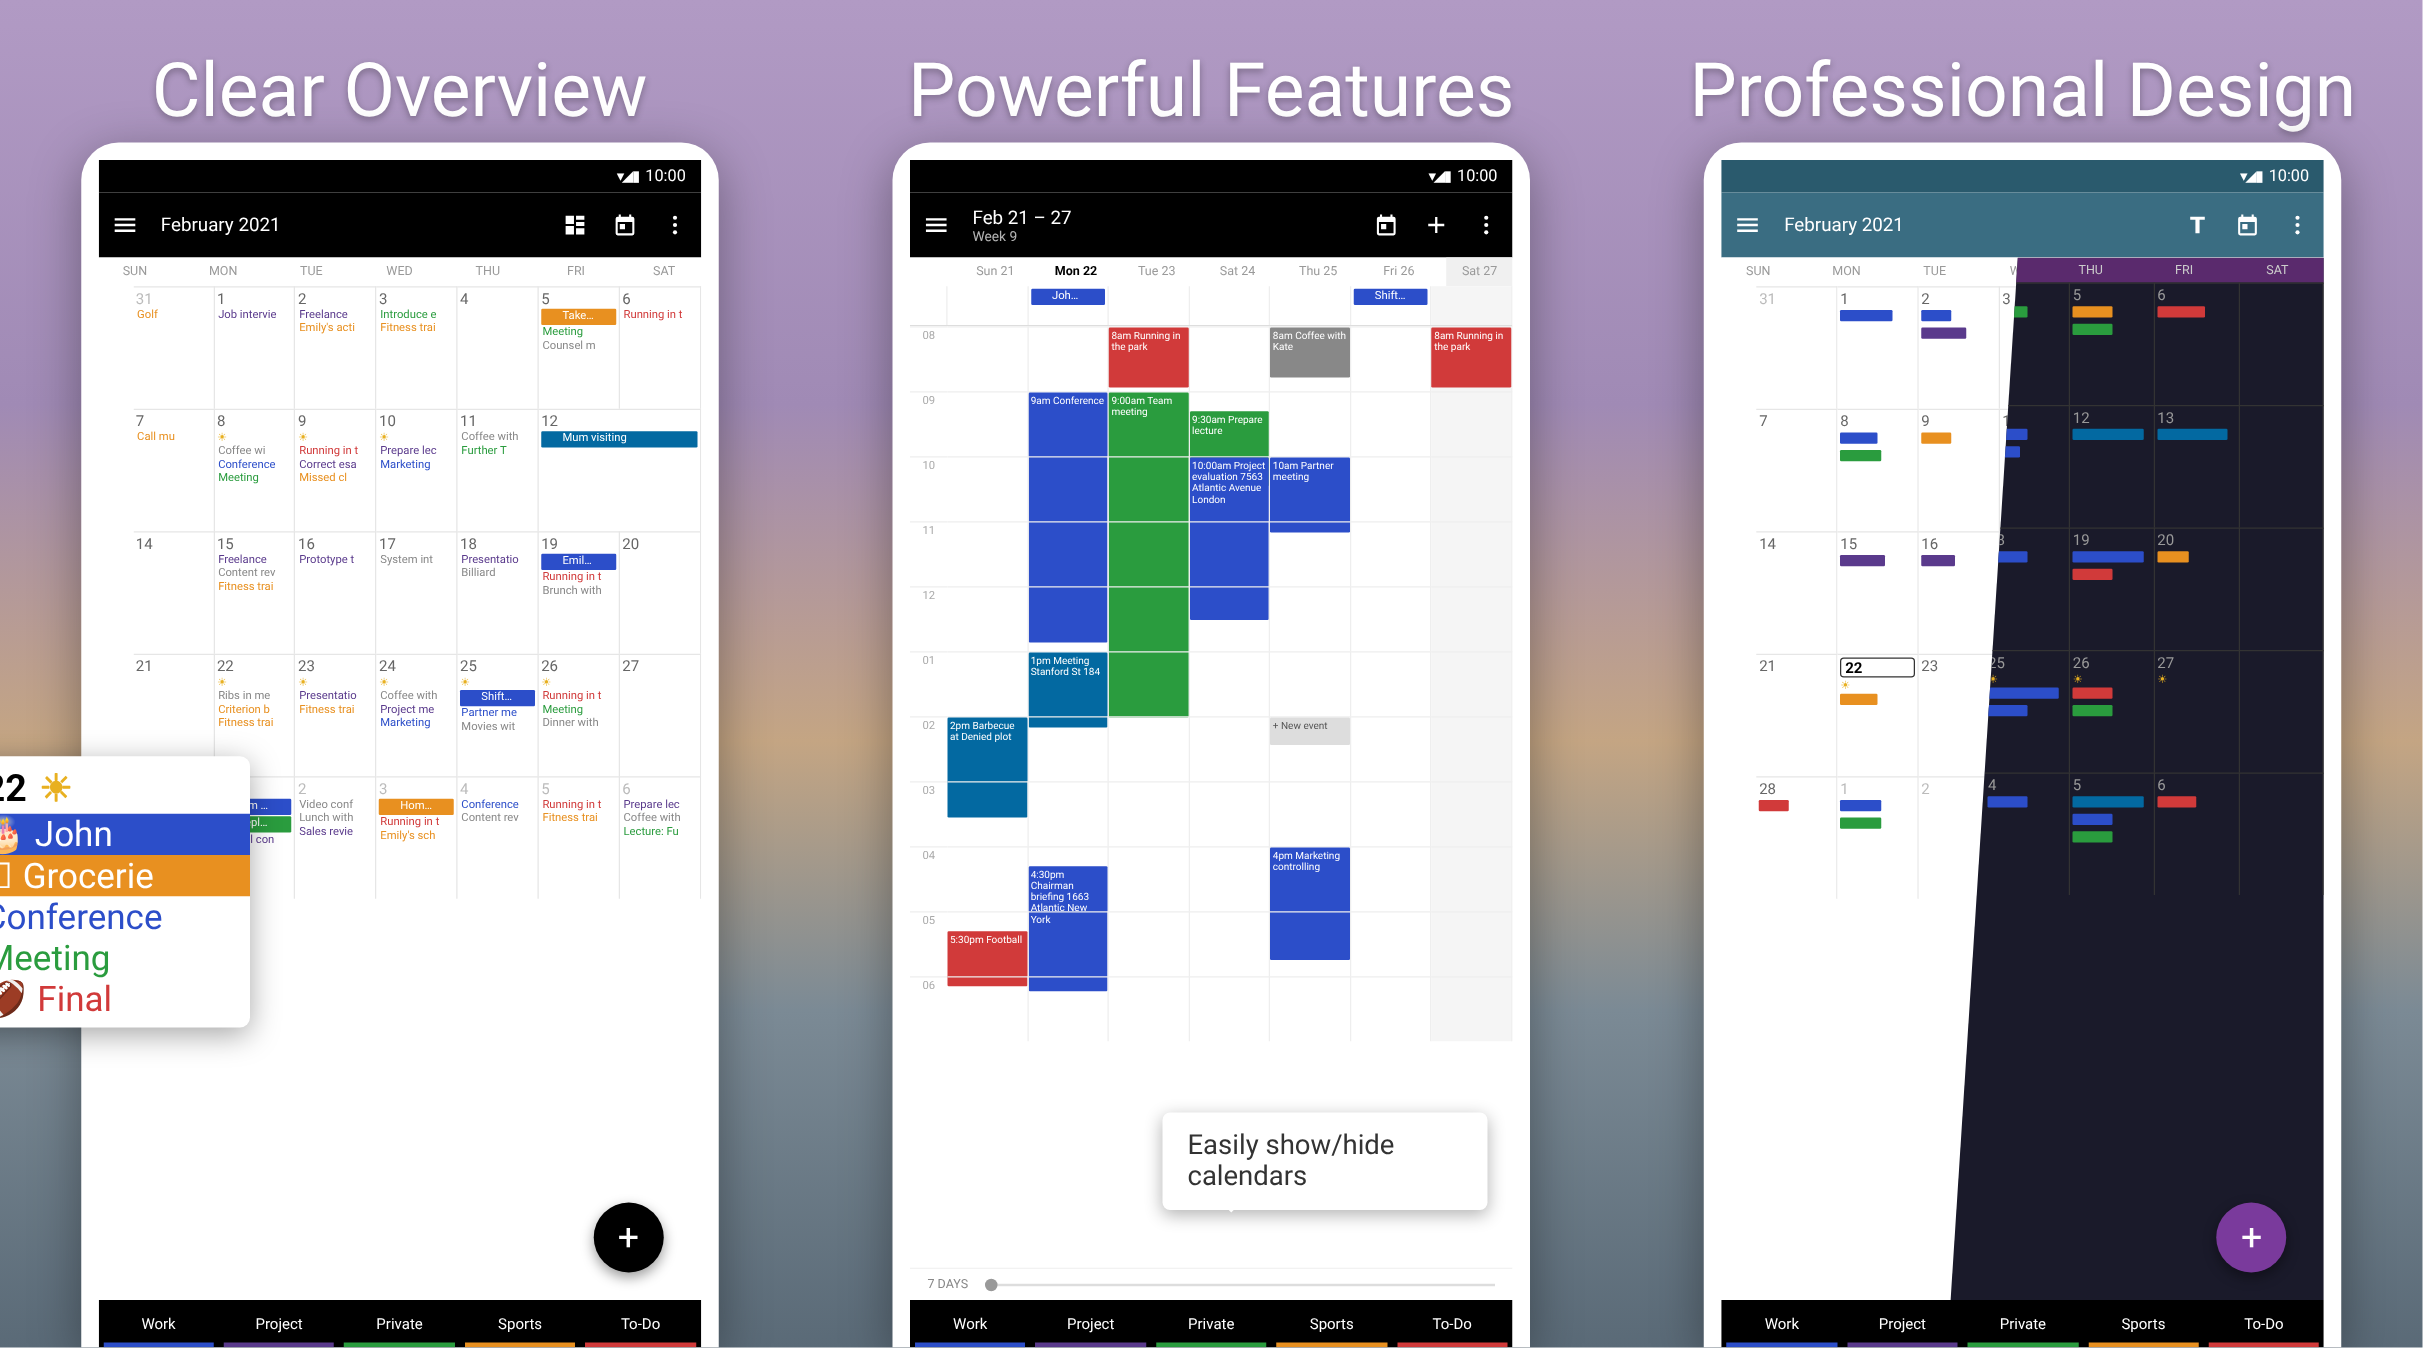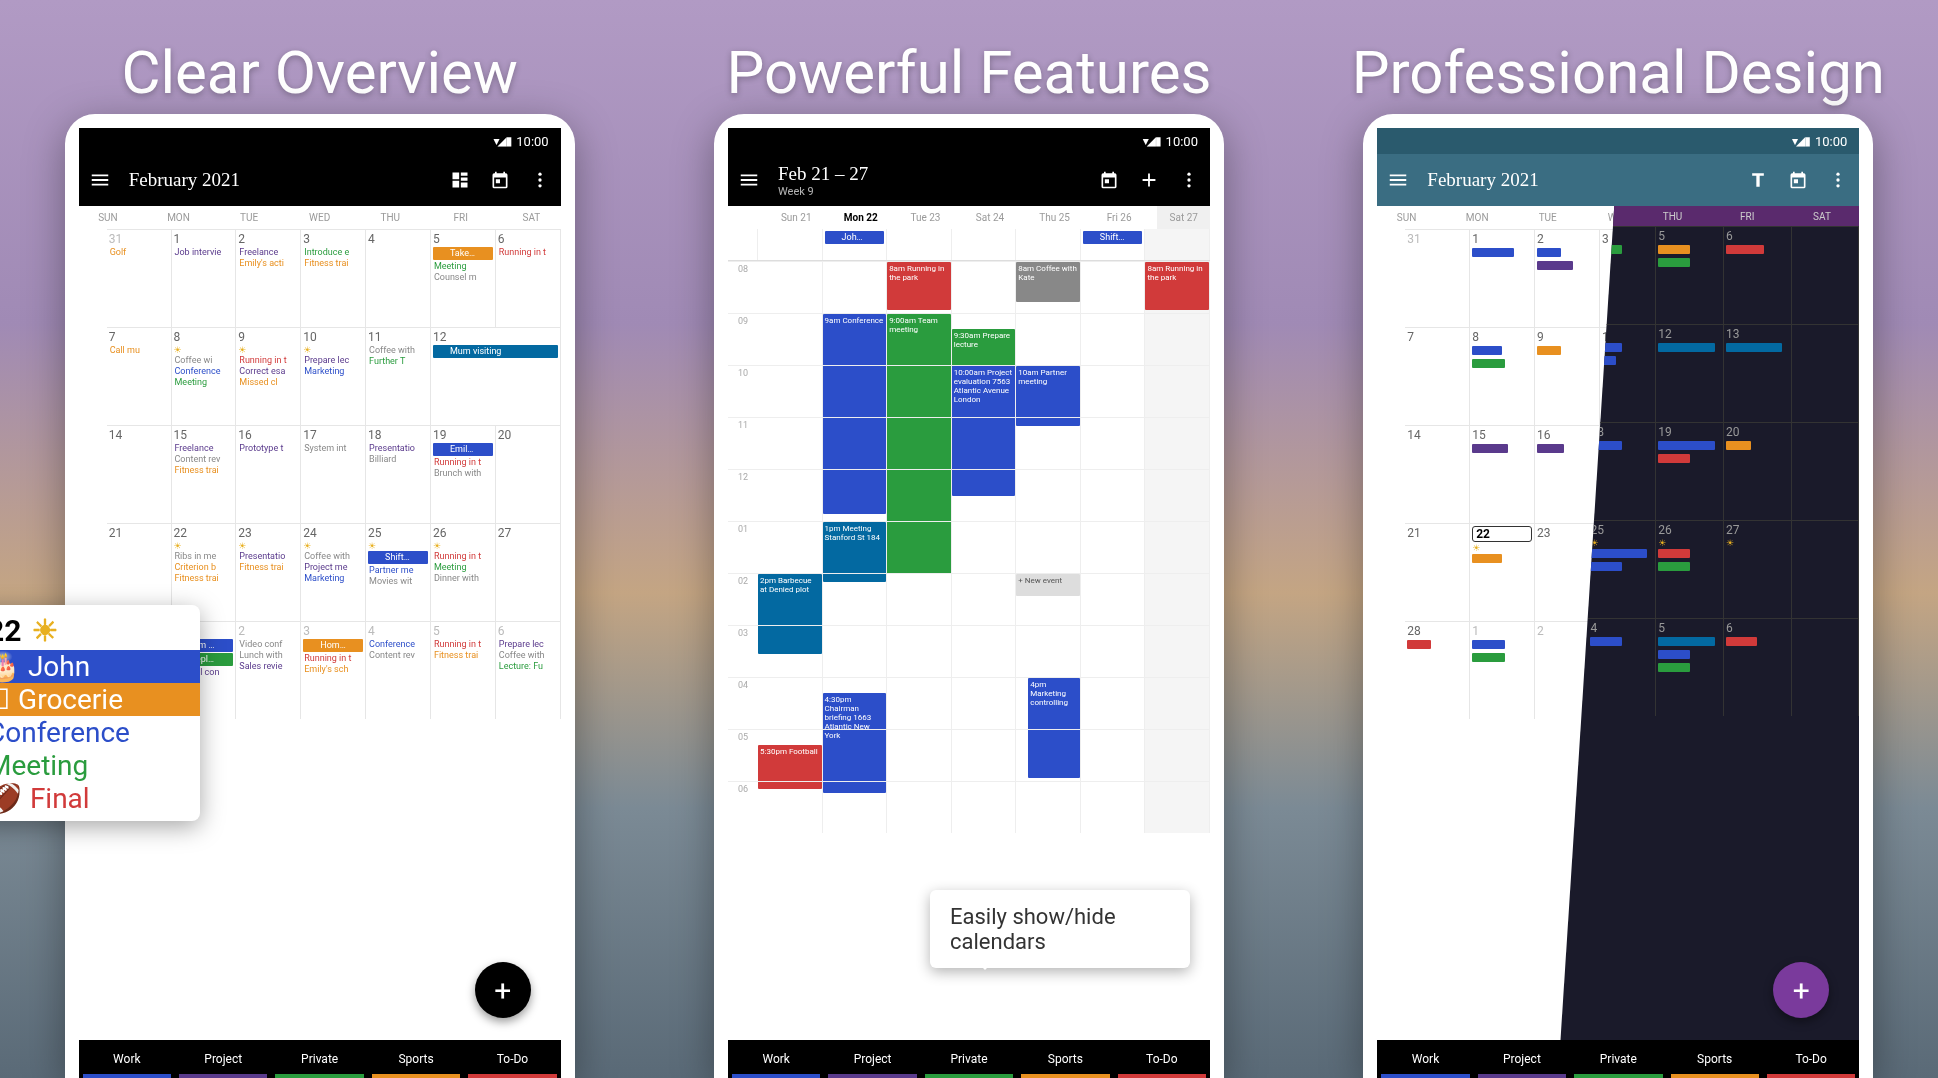--- a/index.html
+++ b/index.html
@@ -67,21 +67,21 @@
   height: 52px;
   background: #000;
   color: #fff;
   display: flex;
   align-items: center;
   padding: 0 10px;
   gap: 18px;
 }
 .appbar.teal { background: #3a6d82; }
 .appbar .title-block { flex: 1; display: flex; flex-direction: column; }
-.appbar .title { font-size: 19px; font-weight: 400; font-family: Liberation Serif, serif; }
+.appbar .title { font-size: 15px; font-weight: 400; }
 .appbar .sub { font-size: 11px; opacity: .7; }
 .appbar .ic { width: 22px; height: 22px; display: flex; align-items: center; justify-content: center; }
 .appbar svg { fill: #fff; }
 .dayhead {
   display: grid;
   grid-template-columns: repeat(7, 1fr);
   background: #fff;
   font-size: 10px;
   color: #9a9a9a;
   text-align: center;
@@ -596,21 +596,21 @@
           <div class="wcell sat"></div>
 
       <div class="hourlabel">04</div>
           <div class="wcell"></div>
       <div class="wcell">
             <div class="wev c-blue" style="top:15px;left:0;right:0;height:100px">4:30pm Chairman briefing 1663 Atlantic New York</div>
           </div>
       <div class="wcell"></div>
           <div class="wcell"></div>
       <div class="wcell">
-            <div class="wev c-blue" style="top:0;left:12px;right:0;height:100px">4pm Marketing controlling</div>
+            <div class="wev c-blue" style="top:0;left:0;right:0;height:90px">4pm Marketing controlling</div>
           </div>
       <div class="wcell"></div>
           <div class="wcell sat"></div>
 
       <div class="hourlabel">05</div>
       <div class="wcell">
             <div class="wev c-red" style="top:15px;left:0;right:0;height:44px">5:30pm Football</div>
           </div>
       <div class="wcell"></div>
           <div class="wcell"></div>
@@ -622,20 +622,26 @@
       <div class="hourlabel">06</div>
           <div class="wcell"></div>
           <div class="wcell"></div>
           <div class="wcell"></div>
           <div class="wcell"></div>
           <div class="wcell"></div>
           <div class="wcell"></div>
           <div class="wcell sat"></div>
     </div>
 
+    <div class="footer-row">
+      <span>7 DAYS</span>
+      <div class="line">
+            <div class="dot"></div>
+          </div>
+    </div>
 
     <div class="bottombar">
       <div class="tab c1">Work</div>
       <div class="tab c2">Project</div>
       <div class="tab c3">Private</div>
       <div class="tab c4">Sports</div>
       <div class="tab c5">To-Do</div>
     </div>
 
     <div class="tooltip">Easily show/hide calendars</div>

